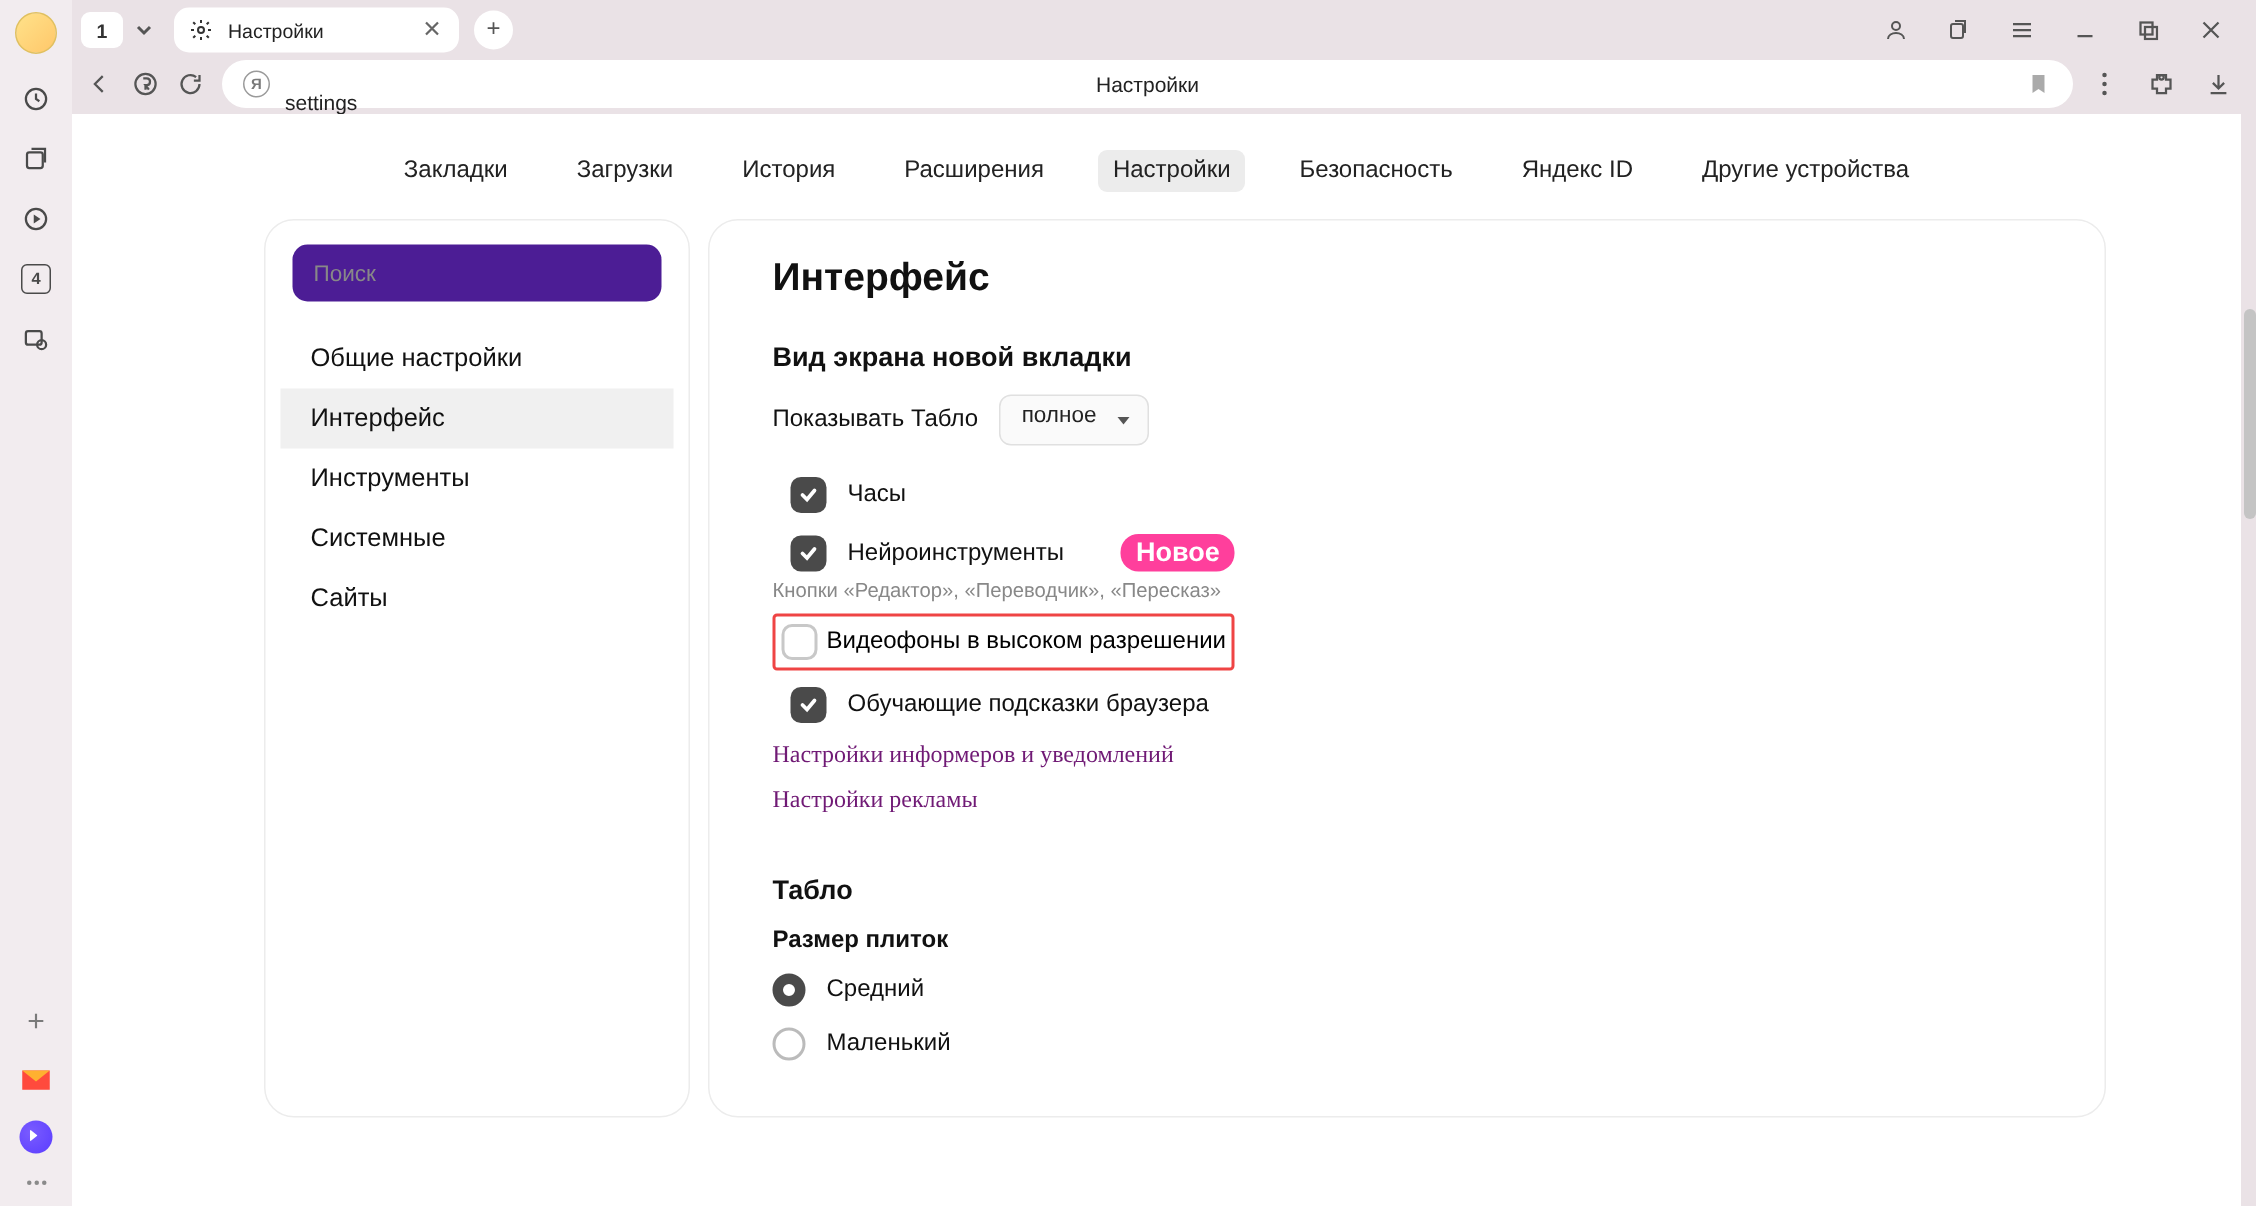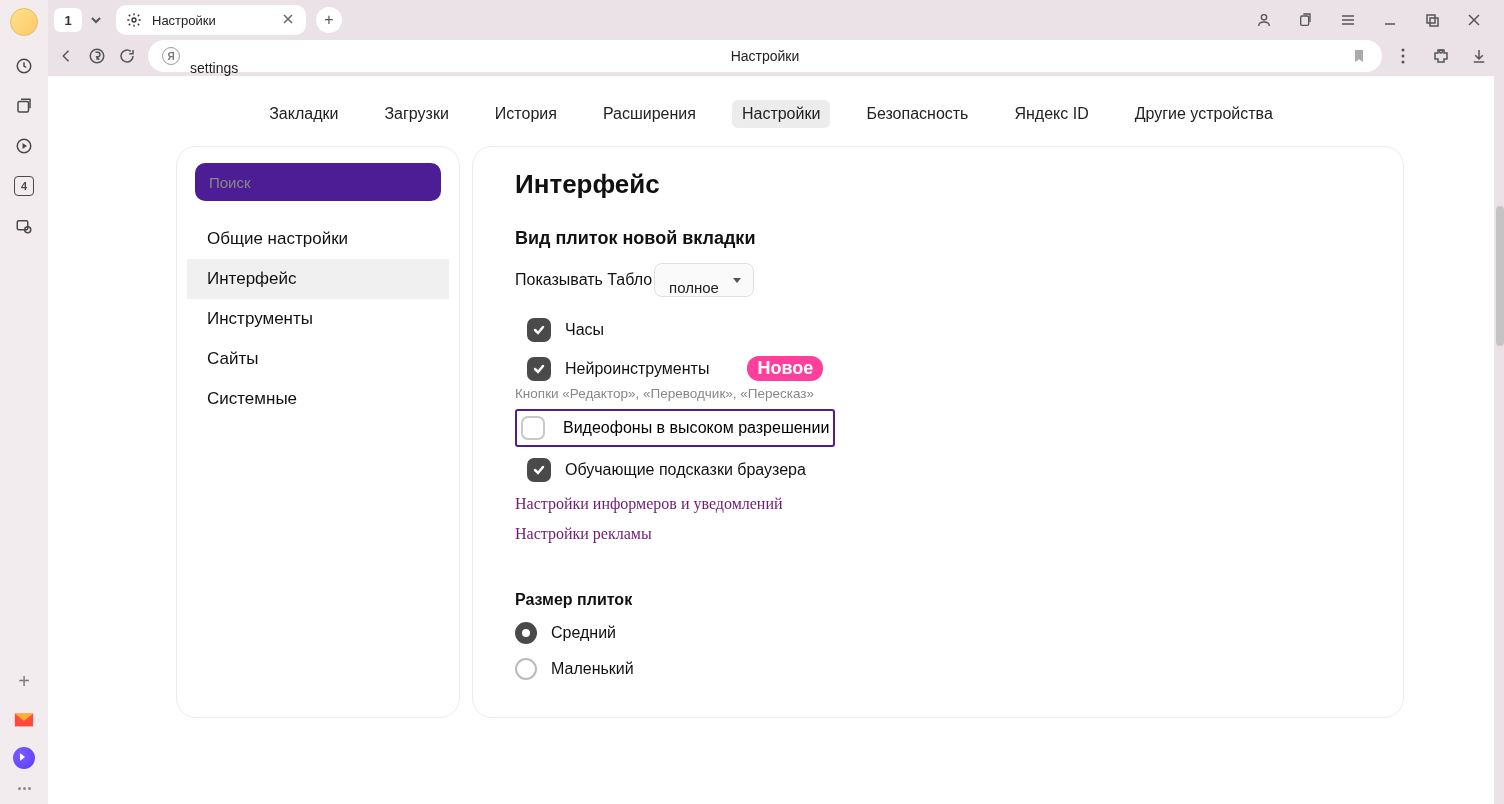--- a/index.html
+++ b/index.html
@@ -112,39 +112,39 @@
 }
 .side-item.sel { background:#f0f0f0; }
 
 .main-card {
   flex:1; background:#fff; border:1px solid #ececec; border-radius:20px;
   padding: 22px 42px 30px 42px;
 }
 .h1 { font-size:26px; font-weight:600; color:#111; margin-bottom:28px; }
 .h2 { font-size:18px; font-weight:700; color:#111; margin-bottom:14px; }
 
-.field-row { display:flex; align-items:center; gap:2px; margin-bottom:14px; font-size:16px; color:#111; }
+.field-row { display:flex; align-items:center; gap:14px; margin-bottom:14px; font-size:16px; color:#111; }
 .select {
   height:34px; border:1px solid #e0e0e0; background:#fafafa; border-radius:8px;
-  padding:4px 34px 0 14px; display:flex; align-items:flex-end; font-size:15px; color:#222;
+  padding:4px 34px 0 14px; display:flex; align-items:flex-start; font-size:15px; color:#222;
   position:relative; cursor:pointer;
 }
 .select::after { content:""; position:absolute; right:12px; top:14px; width:0; height:0;
   border-left:4px solid transparent; border-right:4px solid transparent; border-top:5px solid #555; }
 
 .check-row { display:flex; align-items:center; gap:14px; padding:7px 12px; font-size:16px; color:#111; cursor:pointer; }
 .checkbox {
   width:24px; height:24px; border-radius:7px; flex-shrink:0;
   display:flex; align-items:center; justify-content:center;
 }
 .checkbox.checked { background:#4a4a4a; }
 .checkbox.checked svg { stroke:#fff; }
 .checkbox.unchecked { border:2px solid #c8c8c8; background:#fff; }
 
-.highlight-row { border:2px solid #4c1d95; border-radius:3px; padding:5px 4px; display:inline-flex; align-items:center; gap:18px; }
+.highlight-row { border:2px solid #ef4444; border-radius:3px; padding:5px 4px; display:inline-flex; align-items:center; gap:6px; }
 
 .badge {
   background:#ff3f9c; color:#fff; font-size:18px; font-weight:700;
   padding:2px 10px; border-radius:12px; margin-left:24px;
 }
 .link { color:#701a75; font-size:16px; cursor:pointer; display:block; padding:6px 0;font-family:Liberation Serif, serif; }
 
 .radio-row { display:flex; align-items:center; gap:14px; padding:7px 0; font-size:16px; color:#111; cursor:pointer; }
 .radio { width:22px; height:22px; border-radius:50%; border:2px solid #bbb; flex-shrink:0;
   display:flex; align-items:center; justify-content:center; }
@@ -320,28 +320,28 @@
     <div class="nav-item">Яндекс ID</div>
     <div class="nav-item">Другие устройства</div>
   </div>
 
   <div class="content">
     <div class="side-card">
       <div class="search-box">Поиск</div>
       <div class="side-item">Общие настройки</div>
       <div class="side-item sel">Интерфейс</div>
       <div class="side-item">Инструменты</div>
+      <div class="side-item">Системные</div>
       <div class="side-item">Сайты</div>
-      <div class="side-item">Системные</div>
     </div>
 
     <div class="main-card">
       <div class="h1">Интерфейс</div>
 
-      <div class="h2">Вид плиток новой вкладки</div>
+      <div class="h2">Вид экрана новой вкладки</div>
 
       <div class="field-row">
         <span>Показывать Табло</span>
         <div class="select">
           <span>полное</span>
         </div>
       </div>
 
       <div class="check-row">
         <div class="checkbox checked">
@@ -379,20 +379,21 @@
               <path d="M3 7l3 3 5-6"></path>
             </svg>
         </div>
         <span>Обучающие подсказки браузера</span>
       </div>
 
       <a class="link">Настройки информеров и уведомлений</a>
       <a class="link">Настройки рекламы</a>
 
       <div style="height:34px;"></div>
+      <div class="h2">Табло</div>
       <div style="font-size:16px;font-weight:700;color:#111;margin:8px 0 6px 0;">Размер плиток</div>
 
       <div class="radio-row">
         <div class="radio sel"></div>
         <span>Средний</span>
       </div>
       <div class="radio-row">
         <div class="radio"></div>
         <span>Маленький</span>
       </div>

